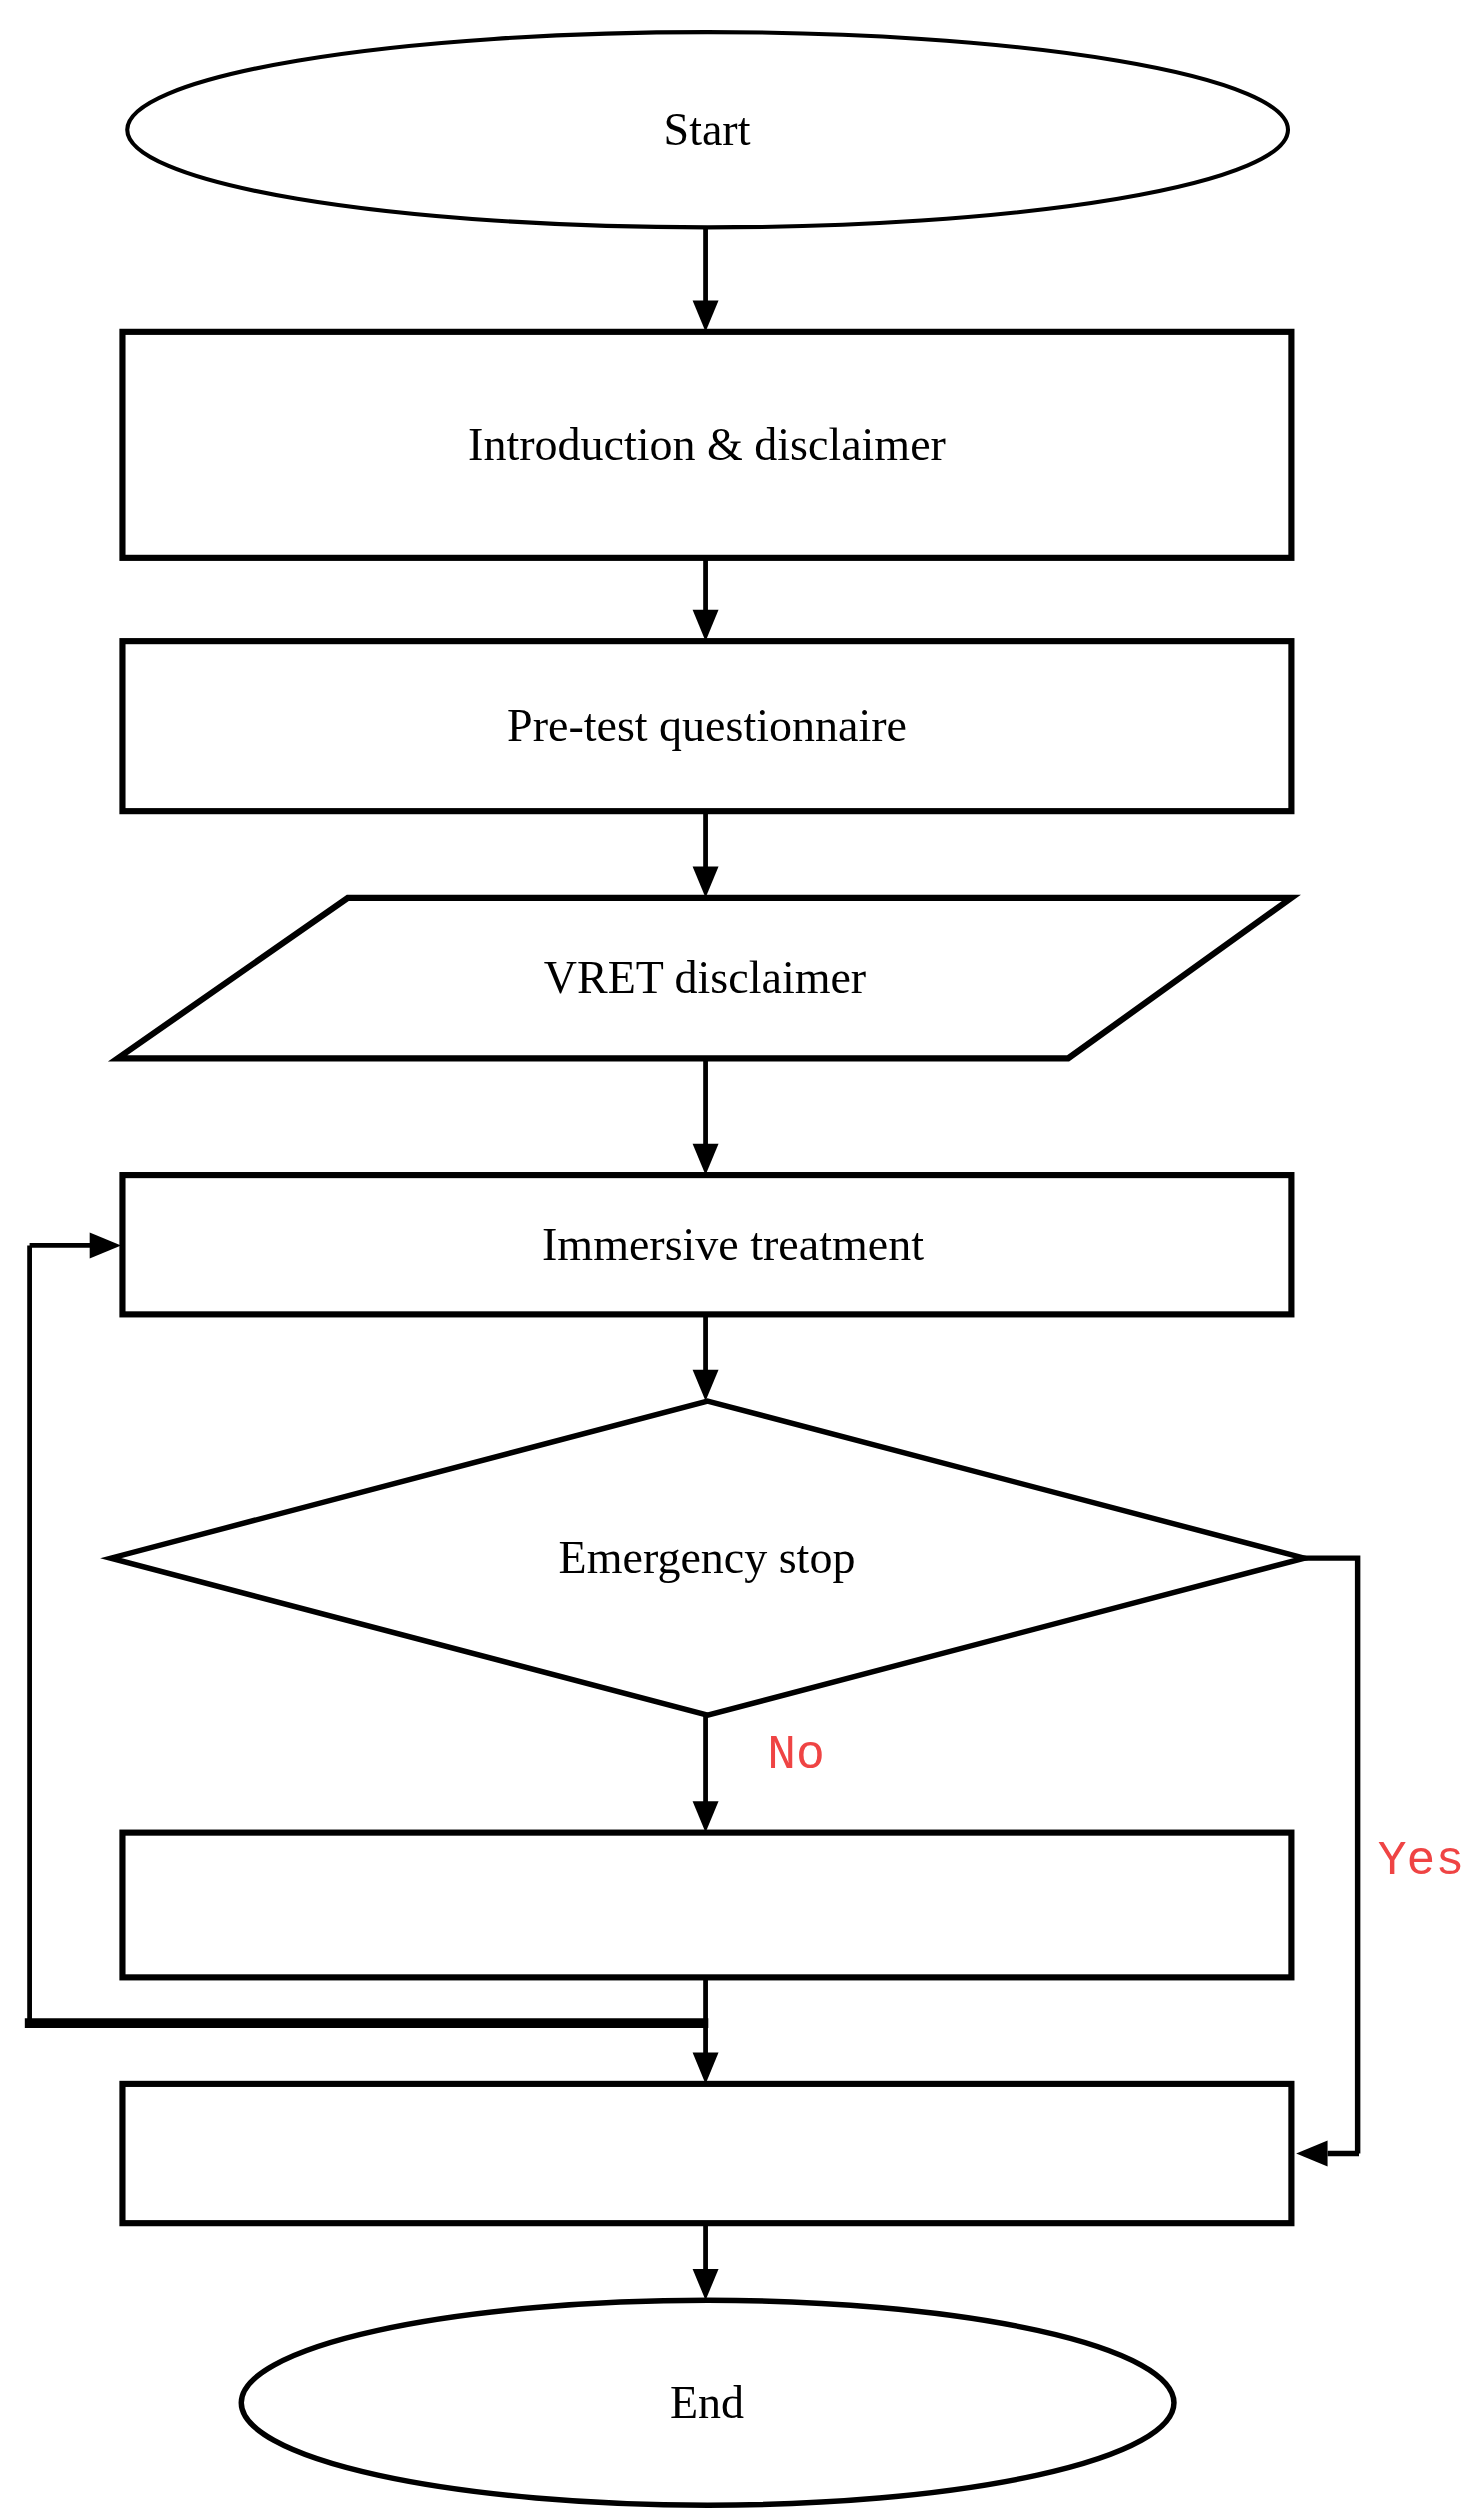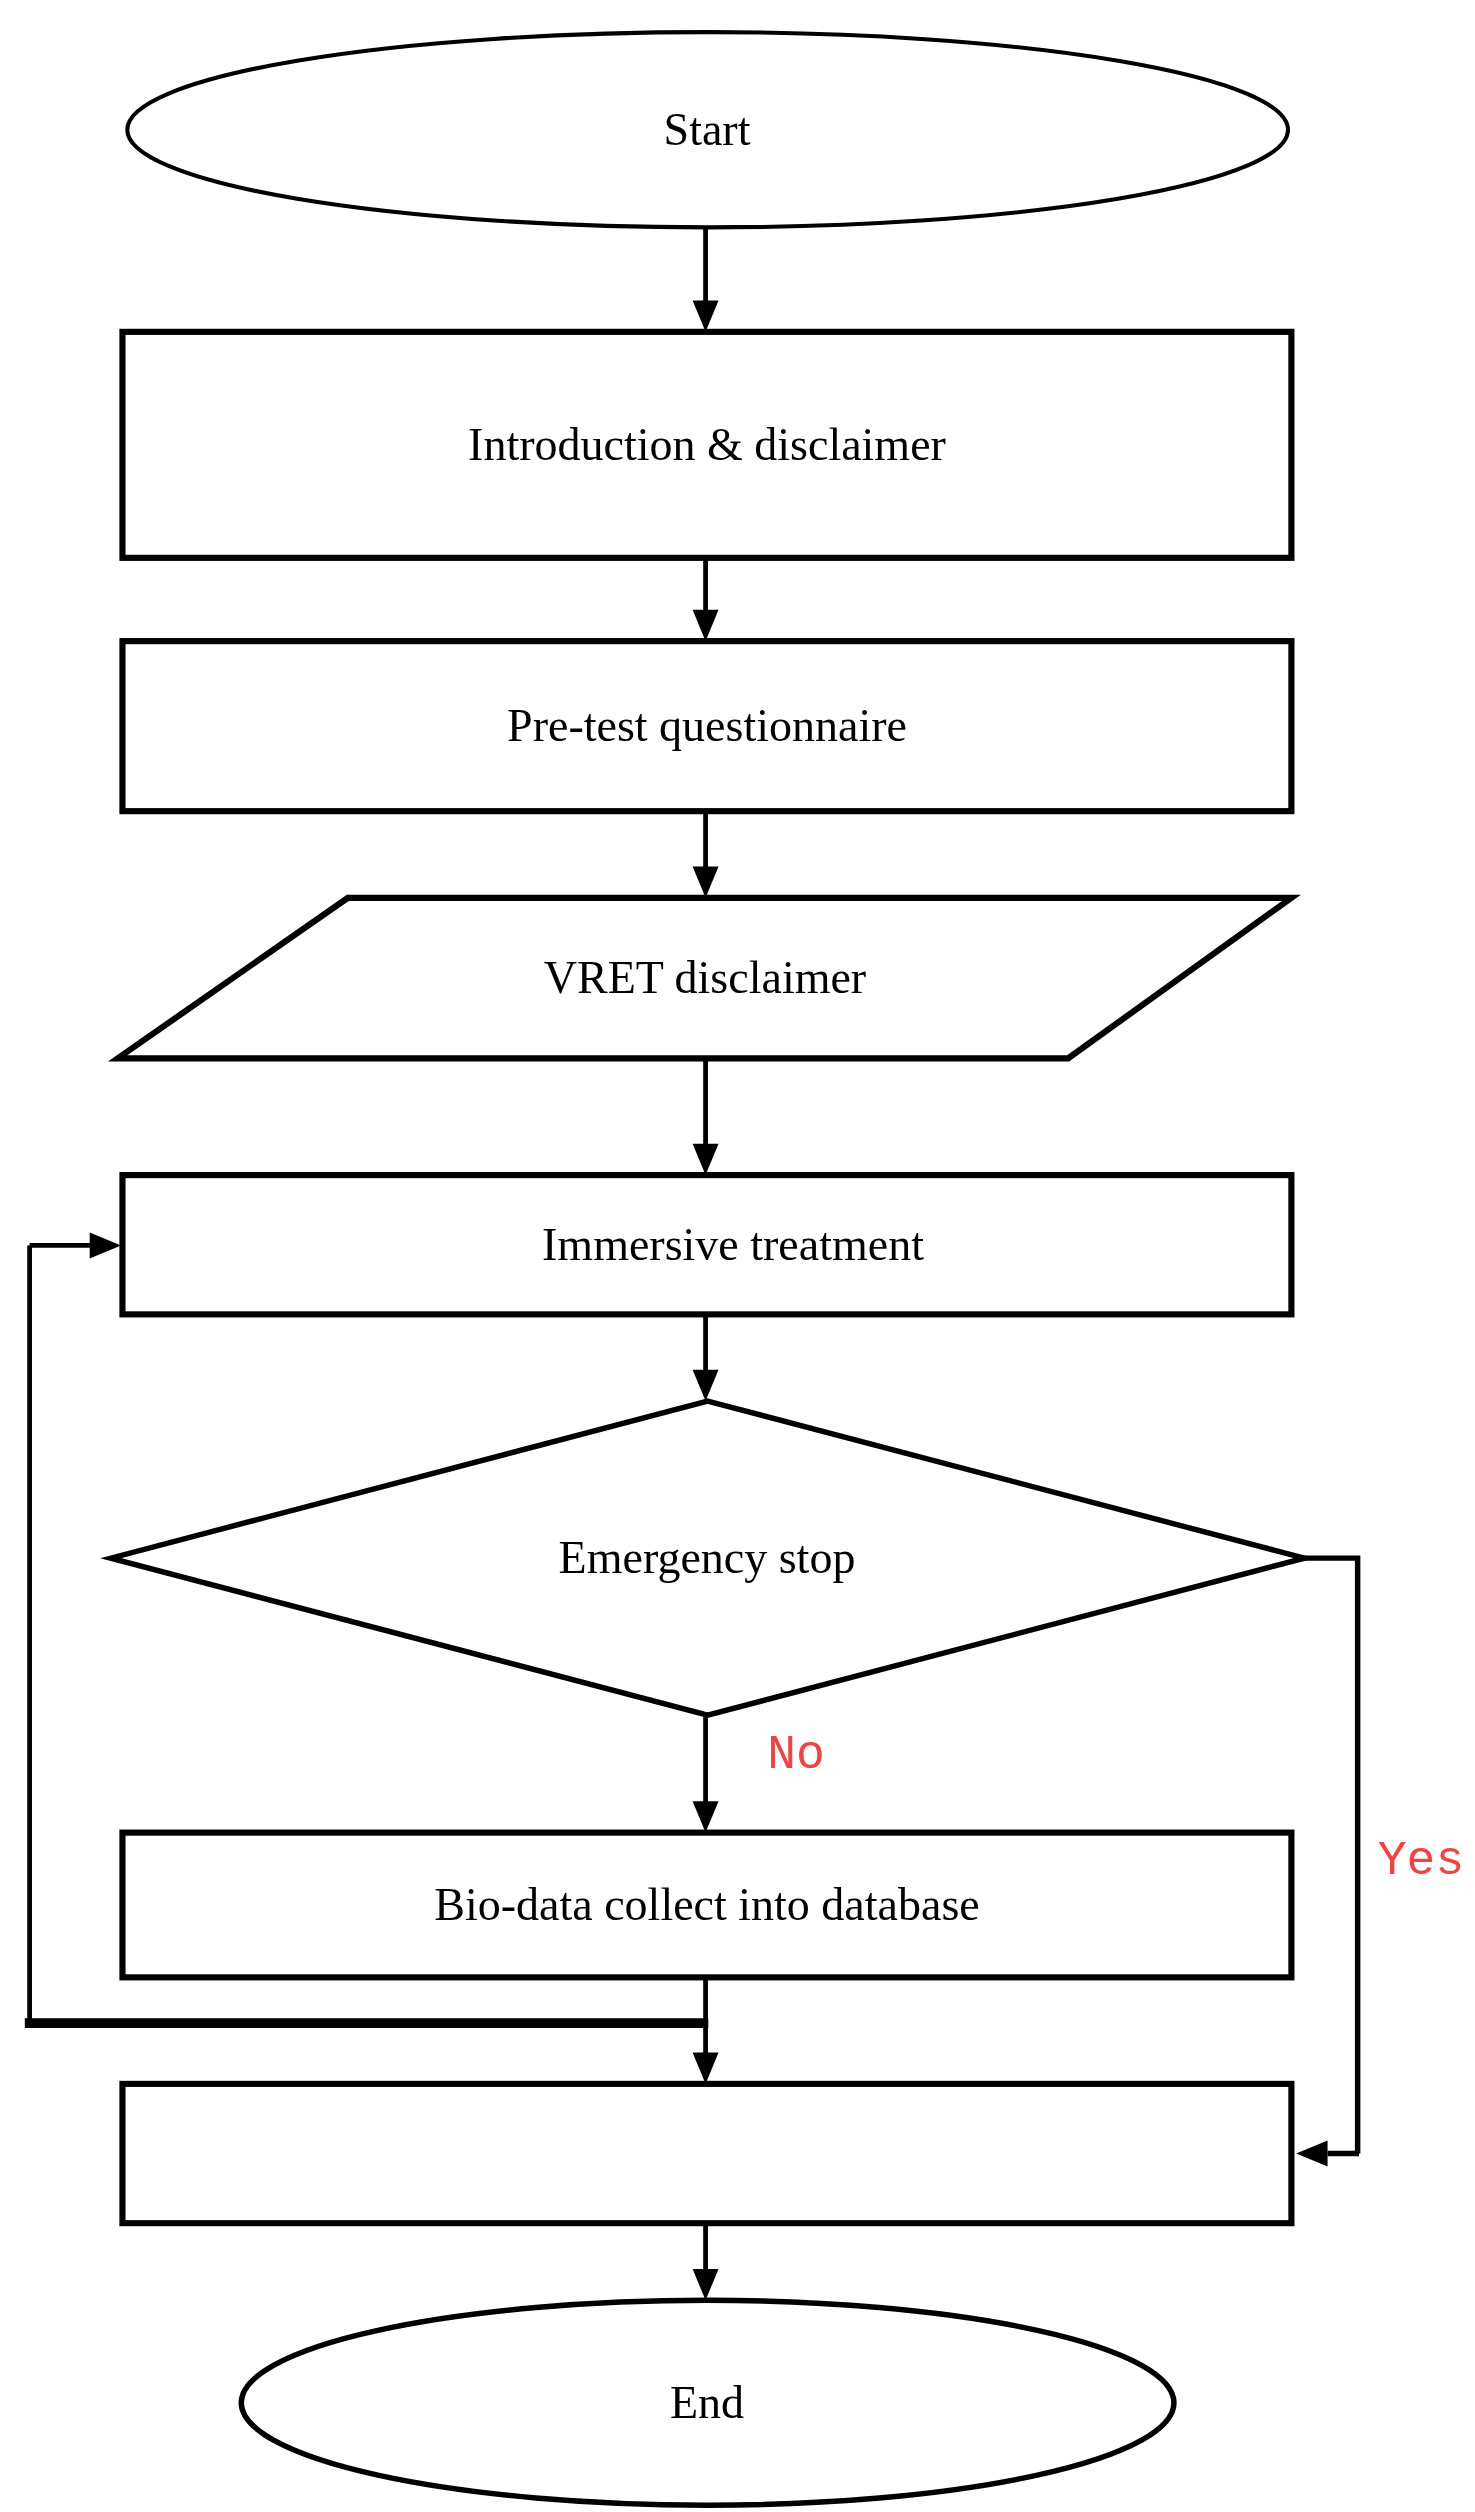--- a/index.html
+++ b/index.html
@@ -111,20 +111,19 @@
   <div class="node-label" style="left:707px; top:726px;font-family:Liberation Serif, serif;">Pre-test questionnaire</div>
 
   <div class="node-label" style="left:705px; top:978px;">VRET disclaimer</div>
 
   <div class="node-label" style="left:733px; top:1245px;">Immersive treatment</div>
 
   <div class="node-label" style="left:707px; top:1558px;">Emergency stop</div>
 
   <div class="edge-label" style="left:796px; top:1755px;">No</div>
 
-  <div class="node-label" style="left:707px; top:1905px;">Bio-data collect into database</div>
 
   <div class="edge-label" style="left:1421px; top:1861px;">Yes</div>
 
 
   <div class="node-label" style="left:707px; top:2403px;">End</div>
 </div>
 
 
 </body></html>

